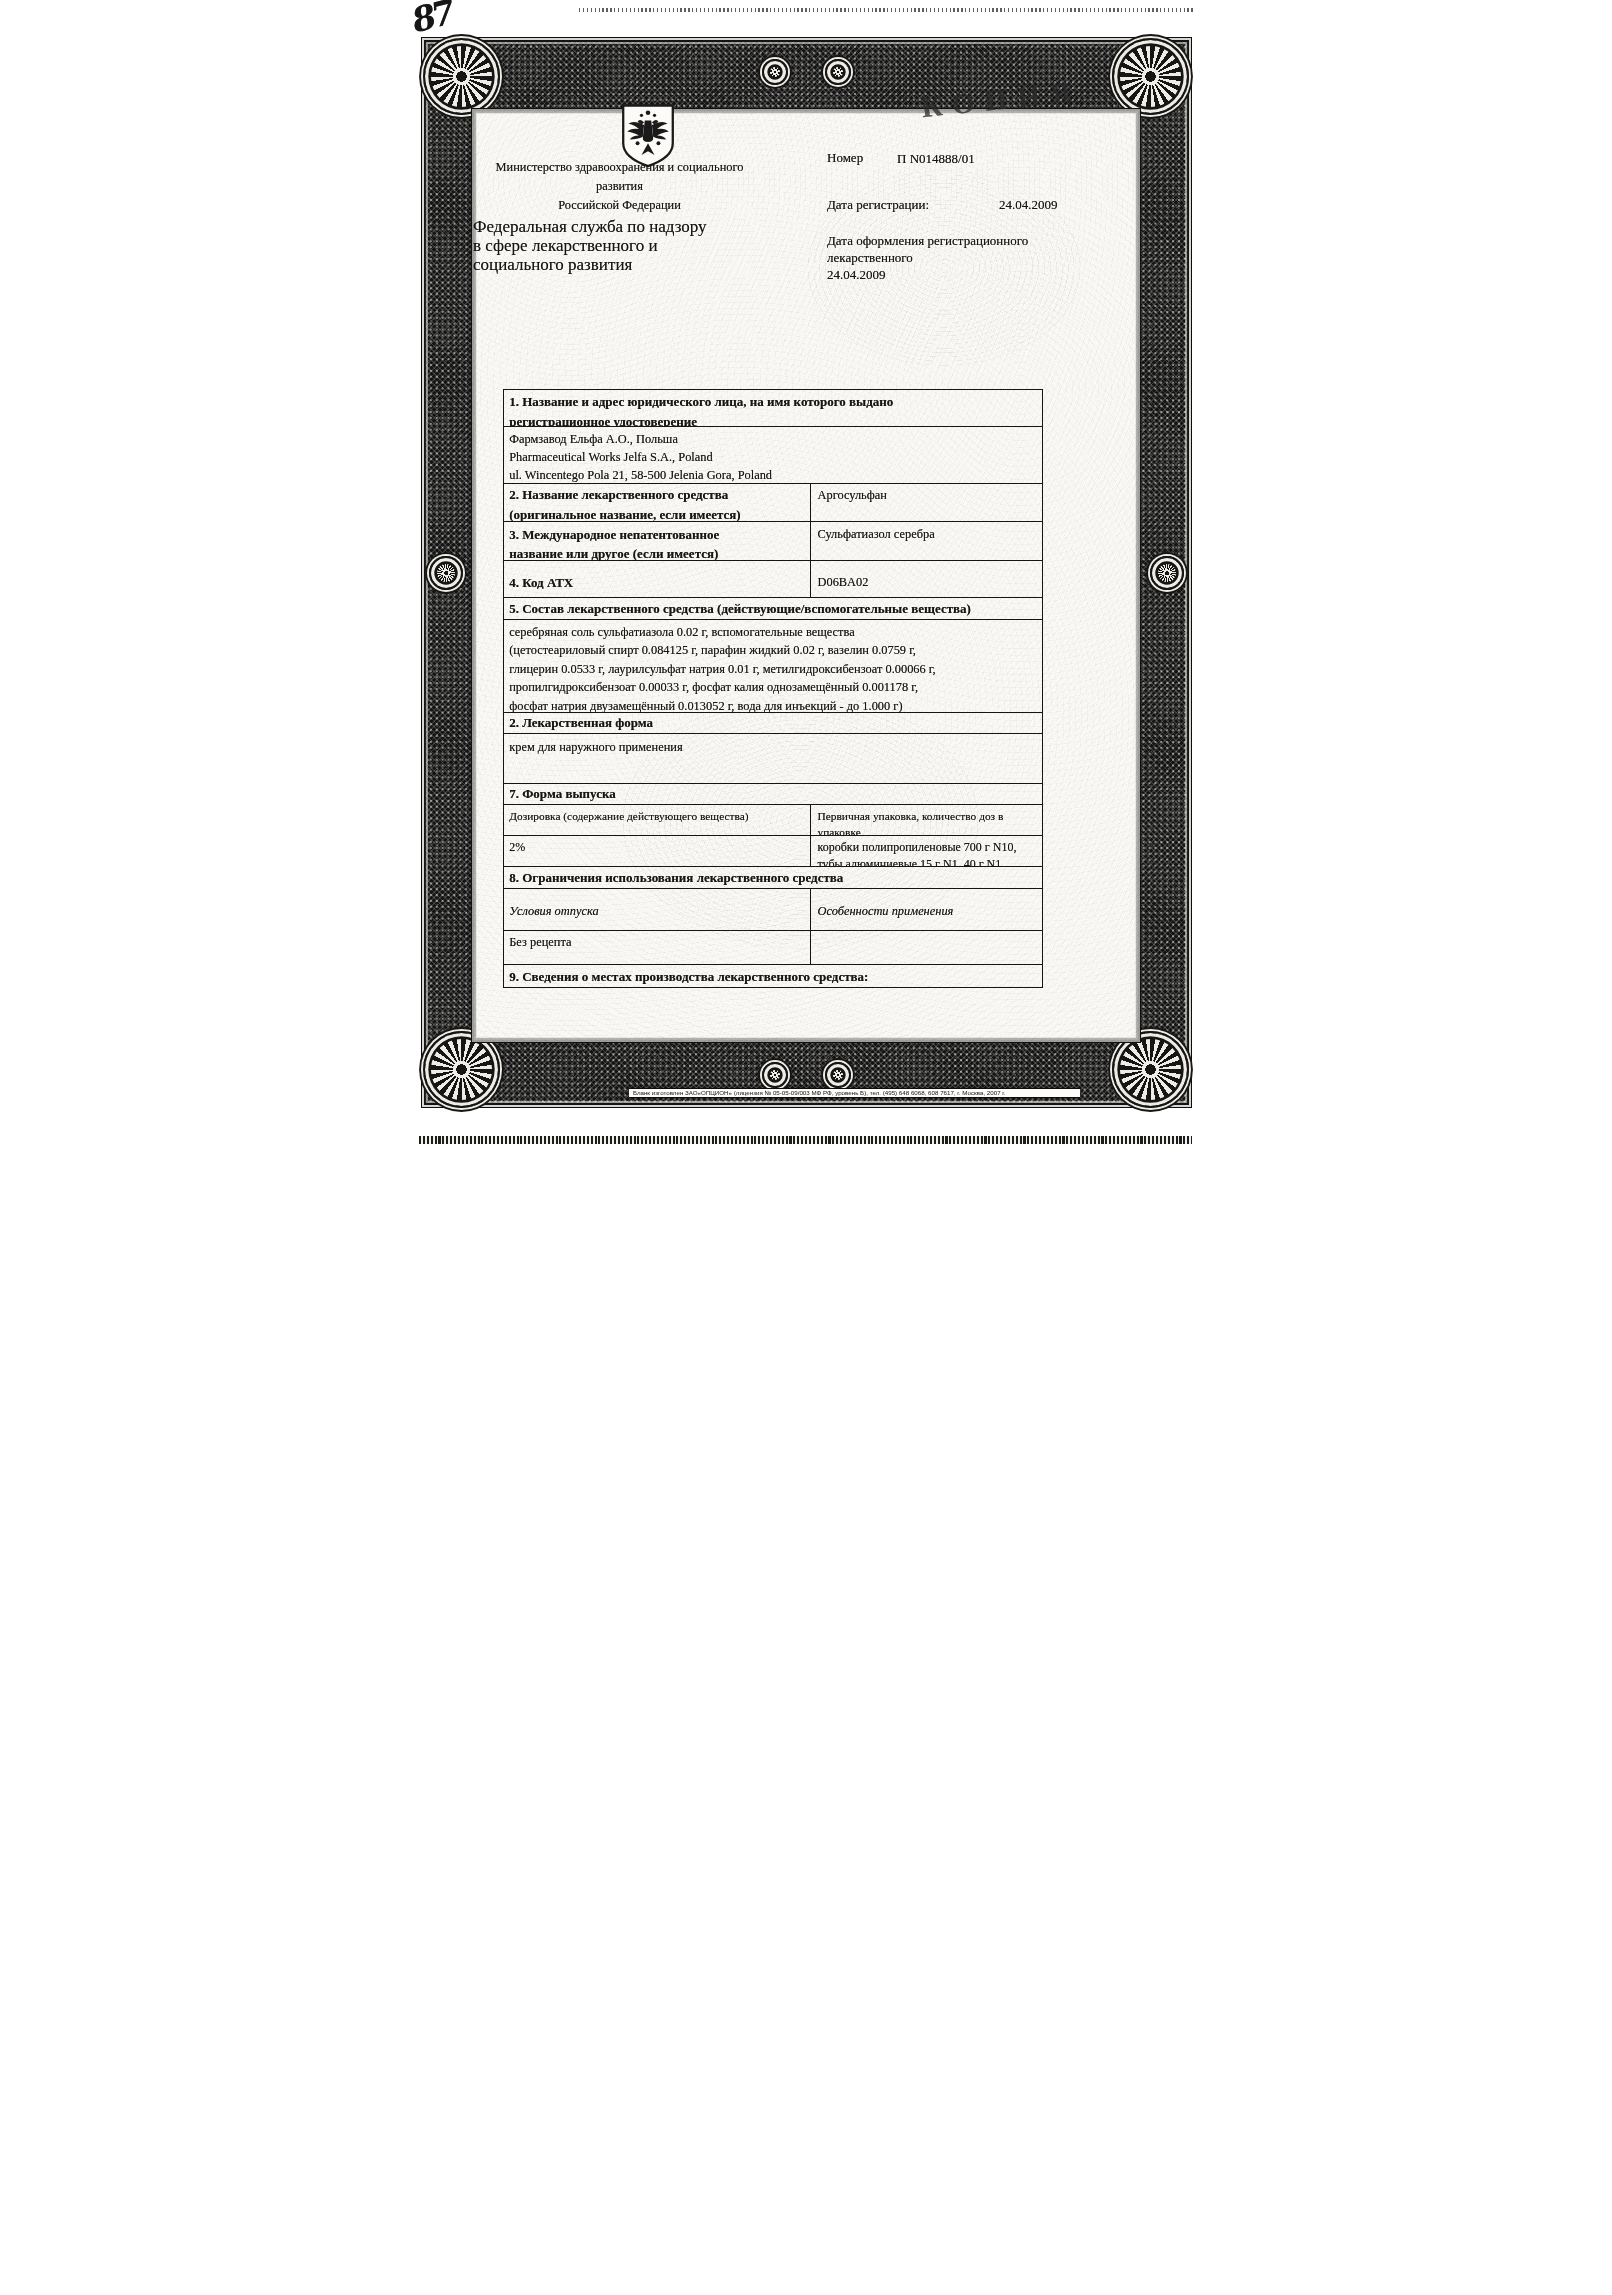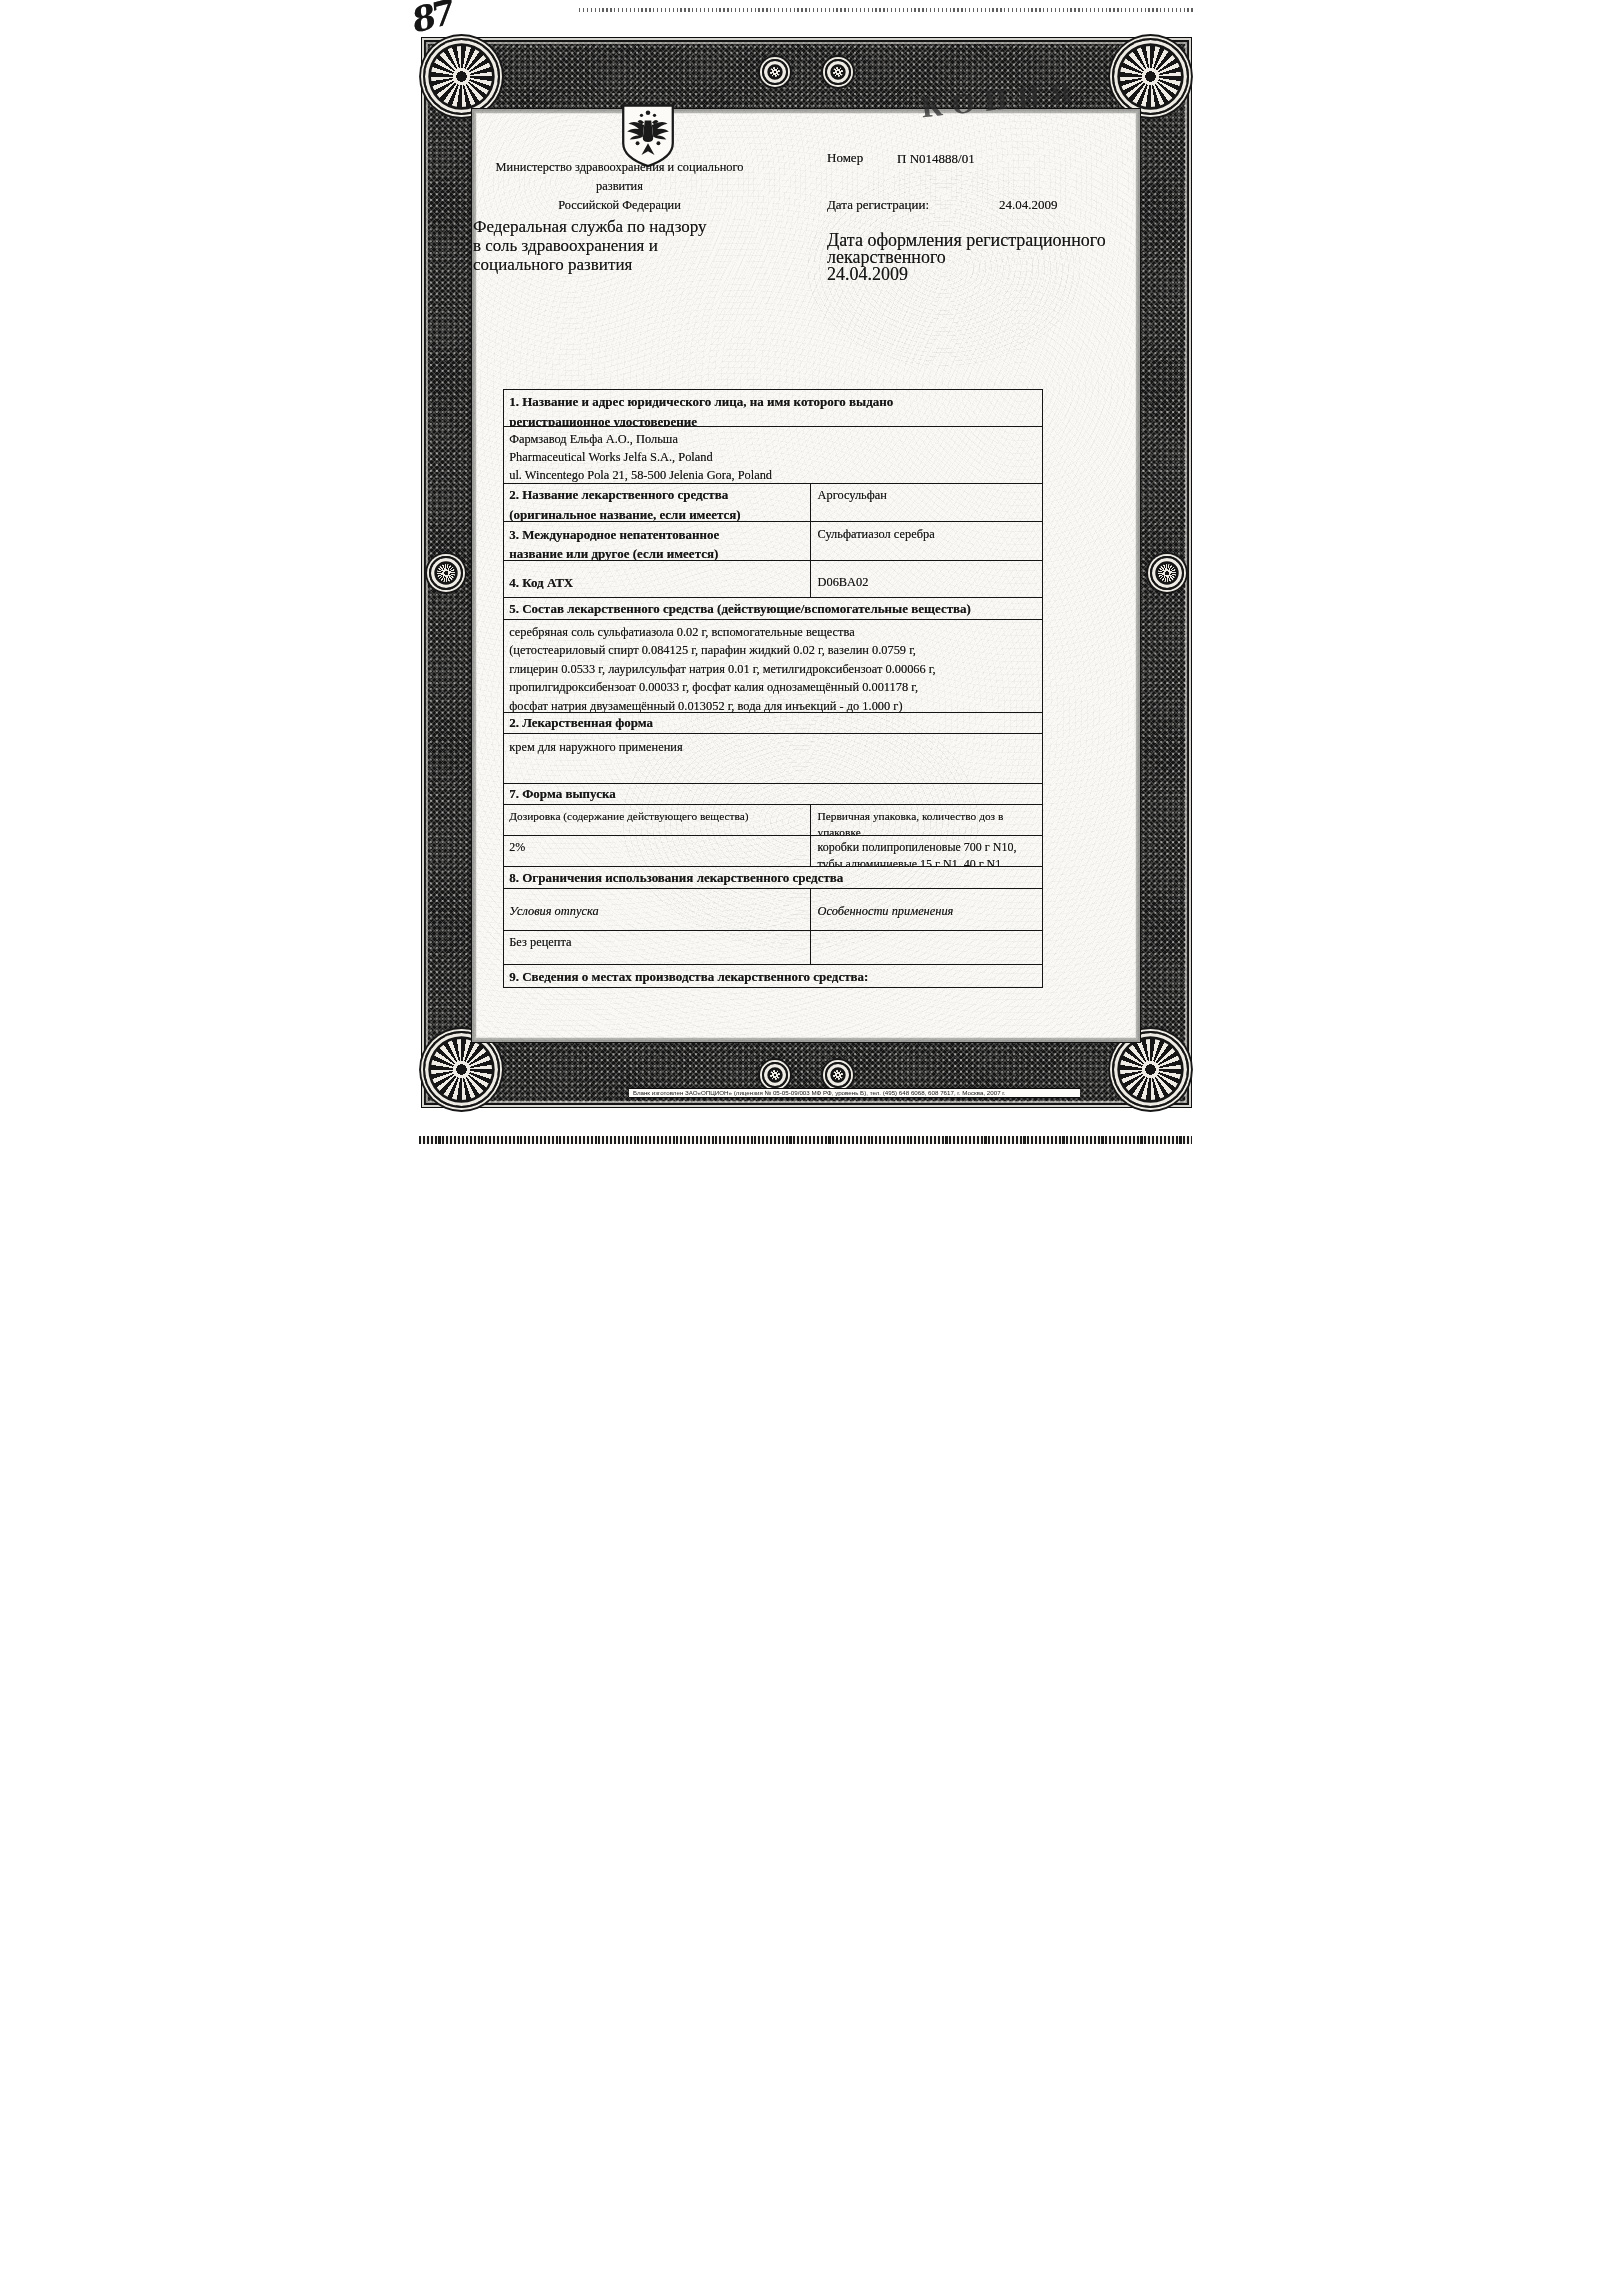--- a/index.html
+++ b/index.html
@@ -56,21 +56,21 @@
   .agency { left:70px; top:217px; width:293px; text-align:left; font-size:17px; line-height:19px; }
   .doc-title { left:82px; top:285px; width:261px; text-align:center; }
   .doc-title .big { font-size:17.6px; font-weight:bold; line-height:21.5px; letter-spacing:0.7px; }
   .doc-title .sub { font-size:13.7px; margin-top:2px; }
   .copy-stamp { left:518px; top:83px; font-size:29px; font-weight:bold; letter-spacing:10.4px;
     color:rgba(70,70,70,.45); transform:rotate(-6deg); }
   .num-row { left:424px; top:150px; width:274px; font-size:13px; }
   .num-row .val { position:absolute; left:70px; top:1.3px; }
   .regdate-row { left:424px; top:197px; width:274px; font-size:13px; }
   .regdate-row .val { position:absolute; left:172px; top:0; }
-  .issuedate-block { left:424px; top:232px; width:280px; font-size:18px; line-height:17px; }
+  .issuedate-block { left:424px; top:232px; width:280px; font-size:13px; line-height:17px; }
 
   
   .tbl { position:absolute; left:100px; top:389px; width:540px; border:1.6px solid #151515; background:transparent; }
   .row { border-bottom:1.6px solid #151515; font-size:12.4px; overflow:hidden; }
   .row:last-child { border-bottom:none; }
   .flex { display:flex; }
   .cell-l { width:307px; border-right:1.6px solid #151515; padding:1.3px 5.2px 0 5.2px; }
   .cell-r { flex:1; padding:1.3px 5.2px 0 6.5px; }
   .sec-title { font-weight:bold; font-size:13px; }
   .pad { padding:2px 6.5px 0 5.2px; }
@@ -140,21 +140,21 @@
 
   <div class="txt copy-stamp">КОПИЯ</div>
 
   <div class="txt ministry">
     <div>Министерство здравоохранения и социального</div>
     <div>развития</div>
     <div>Российской Федерации</div>
   </div>
   <div class="txt agency">
     <div>Федеральная служба по надзору</div>
-    <div>в соль здравоохранения и</div>
+    <div>в сфере лекарственного и</div>
     <div>социального развития</div>
   </div>
 
 
   <div class="txt num-row">
     <span>Номер</span>
     <span class="val">П N014888/01</span>
   </div>
   <div class="txt regdate-row">
     <span>Дата регистрации:</span>

